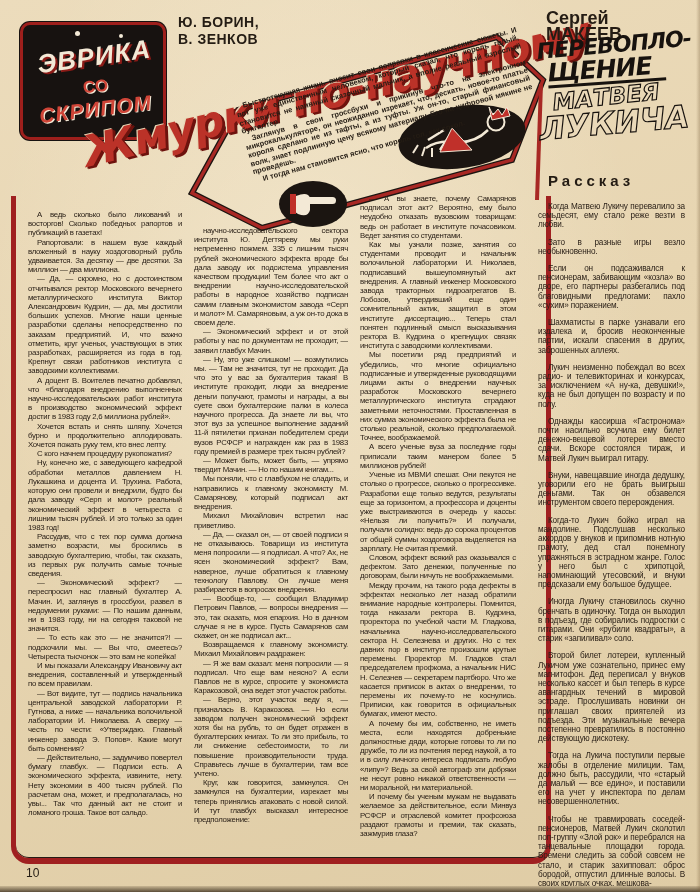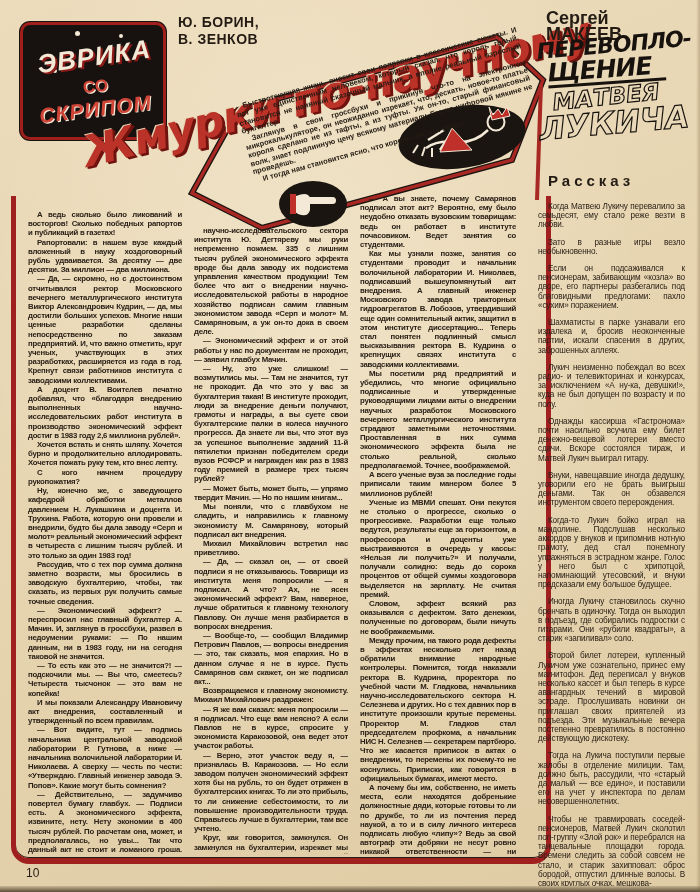--- a/index.html
+++ b/index.html
@@ -76,21 +76,21 @@
     border-bottom:6px solid #a02020;
     border-radius:0 0 18px 18px;
     box-shadow:inset 0 -1px 0 #241c14;
   }
   
   .col{
     position:absolute;
     font-size:7.8px;line-height:9.2px;letter-spacing:-.25px;
     text-align:justify;overflow:hidden;color:#2b2118;
   }
-  .col p{margin:0;text-indent:9px;font-weight:bold;}
+  .col p{margin:0;text-indent:9px;}
   .col1{left:28px;top:210px;width:154px;height:644px;}
   .col2{left:194px;top:226px;width:154px;height:628px;}
   .col3{left:360px;top:194px;width:156px;height:660px;}
   
   .storyAuthor{
     position:absolute;left:546px;top:10px;
     font-weight:bold;font-size:18px;line-height:16px;color:#241c14;
   }
   .storyTitle{position:absolute;left:538px;top:34px;width:160px;transform:rotate(-2deg);}
   .storyTitle .t1,.storyTitle .t2{

